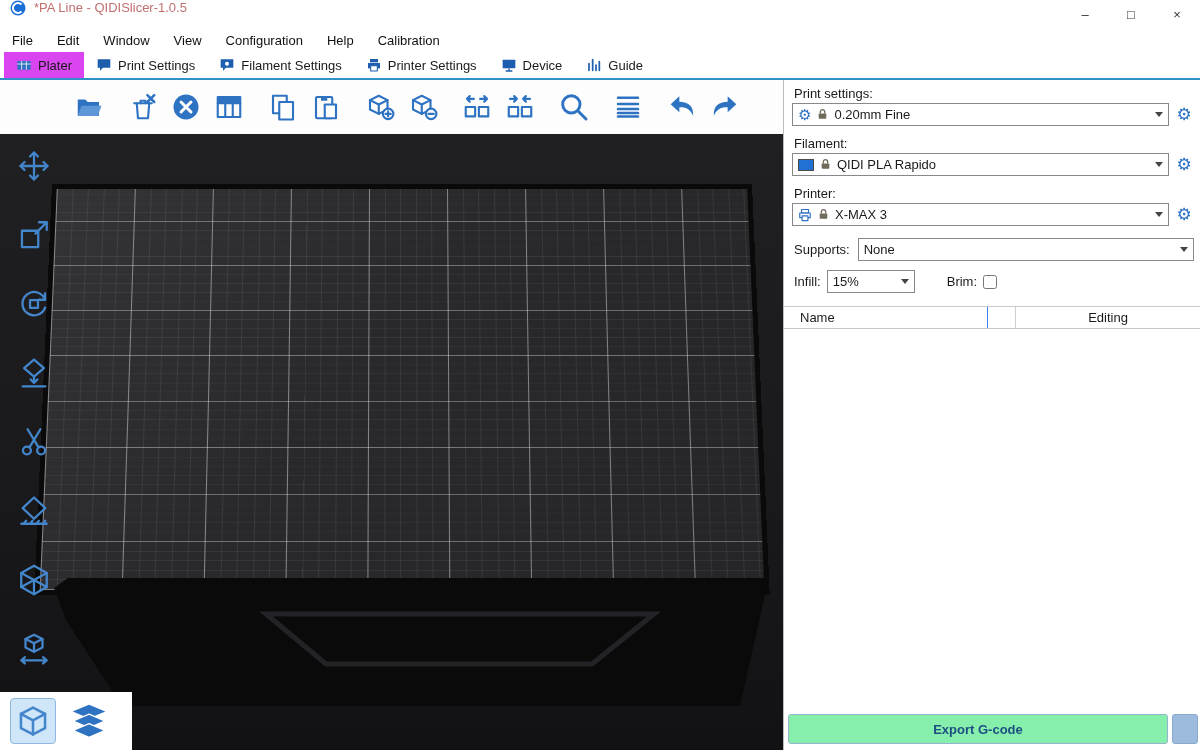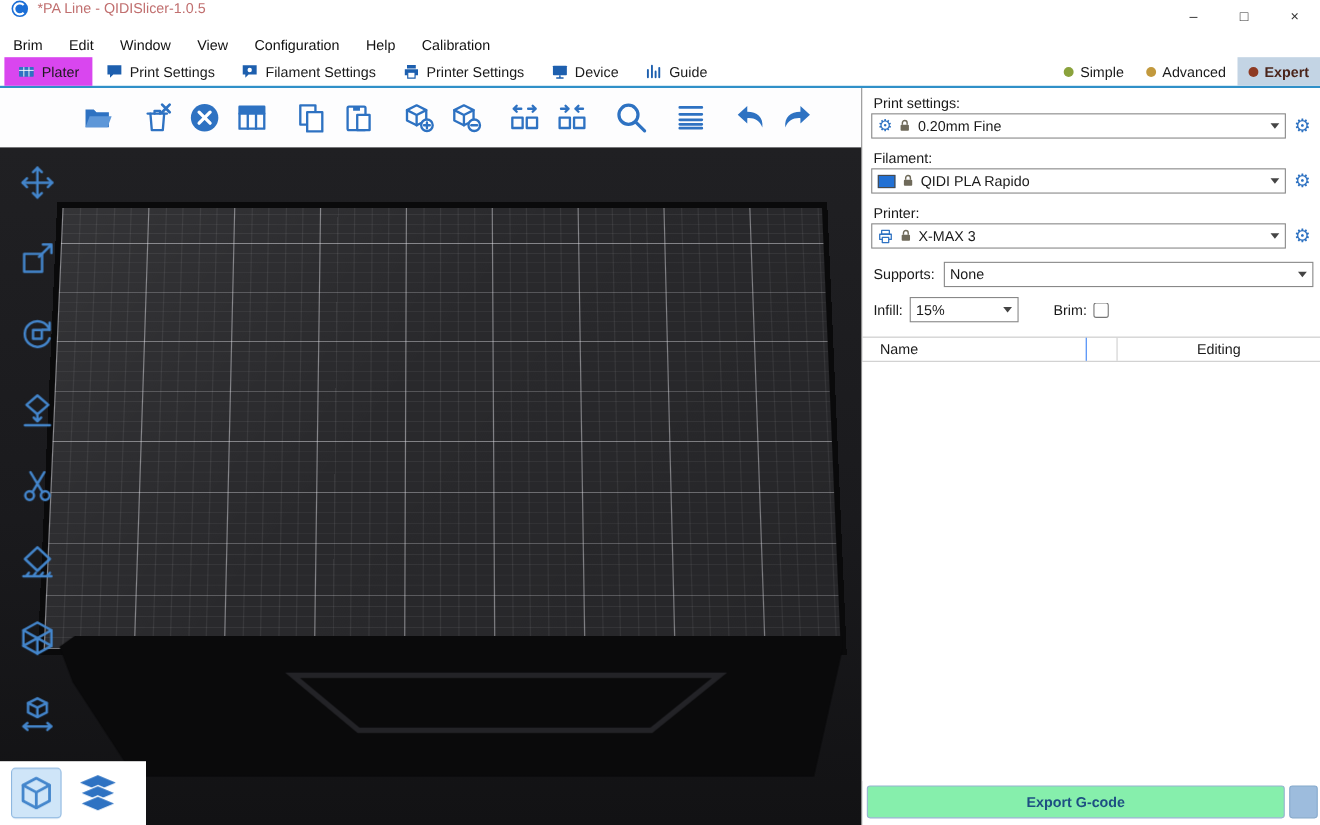--- a/index.html
+++ b/index.html
@@ -78,21 +78,21 @@
   .combo-text { white-space:nowrap; overflow:hidden; }
   .chev { margin-left:auto; width:0; height:0; border-left:4px solid transparent; border-right:4px solid transparent;
           border-top:5px solid #444; }
   .gear-btn { width:20px; height:22px; border:none; background:none; color:#2e72c2; font-size:17px; line-height:1; padding:0; cursor:default; }
   .gear-inline { color:#2e72c2; font-size:15px; line-height:1; }
   .swatch { width:16px; height:12px; background:#2170d4; border:1px solid #4a4a4a; flex:none; }
   .lockwrap { display:inline-flex; flex:none; }
   .supports-row { display:flex; align-items:center; gap:8px; margin:8px 6px 0 10px; }
   .supports-row .combo { flex:1; }
   .infill-row { display:flex; align-items:center; gap:6px; margin:9px 6px 6px 10px; }
-  .combo.infill { flex:none; width:99px; }
+  .combo.infill { flex:none; width:88px; }
   .brim-label { margin-left:26px; }
   .brim-check { width:14px; height:14px; }
 
   .objtable { margin-top:7px; flex:1; display:flex; flex-direction:column; border-top:1px solid #c8c8c8; min-height:0; }
   .thead { display:flex; height:22px; align-items:stretch; border-bottom:1px solid #c8c8c8; }
   .th-name { width:204px; padding-left:16px; display:flex; align-items:center; border-right:1px solid #3b82f6; }
   .th-mid { width:28px; border-right:1px solid #cfcfcf; }
   .th-editing { flex:1; display:flex; align-items:center; justify-content:center; }
   .tbody { flex:1; background:#fff; }
 
@@ -115,21 +115,21 @@
     </span>
     <span class="title-text">*PA Line - QIDISlicer-1.0.5</span>
     <div class="win-controls">
       <button class="winbtn">–</button>
       <button class="winbtn">□</button>
       <button class="winbtn">×</button>
     </div>
   </header>
 
   <nav class="menubar">
-    <span class="menu-item">Brim</span>
+    <span class="menu-item">File</span>
     <span class="menu-item">Edit</span>
     <span class="menu-item">Window</span>
     <span class="menu-item">View</span>
     <span class="menu-item">Configuration</span>
     <span class="menu-item">Help</span>
     <span class="menu-item">Calibration</span>
   </nav>
 
   <div class="tabbar">
     <div class="tab active">
@@ -179,34 +179,20 @@
     </div>
     <div class="tab">
       <span class="tab-icon">
         <svg width="16" height="16" viewBox="0 0 24 24">
             <path d="M4.5 20 V10 M10 20 V4 M15 20 v-8 M20 20 V7" stroke="#1d5fae" stroke-width="2.6" fill="none" stroke-linecap="round"></path>
           </svg>
       </span>
       <span>Guide</span>
     </div>
 
-    <div class="mode-area">
-      <div class="mode">
-        <span class="dot dot-simple"></span>
-        <span>Simple</span>
-      </div>
-      <div class="mode">
-        <span class="dot dot-advanced"></span>
-        <span>Advanced</span>
-      </div>
-      <div class="mode active">
-        <span class="dot dot-expert"></span>
-        <span>Expert</span>
-      </div>
-    </div>
   </div>
 
   <div class="main">
 
     <div class="viewport">
 
       <div class="top-toolbar">
         <div class="tgroup">
           <button class="tbtn">
             <svg width="30" height="30" viewBox="0 0 24 24" class="svgi">

